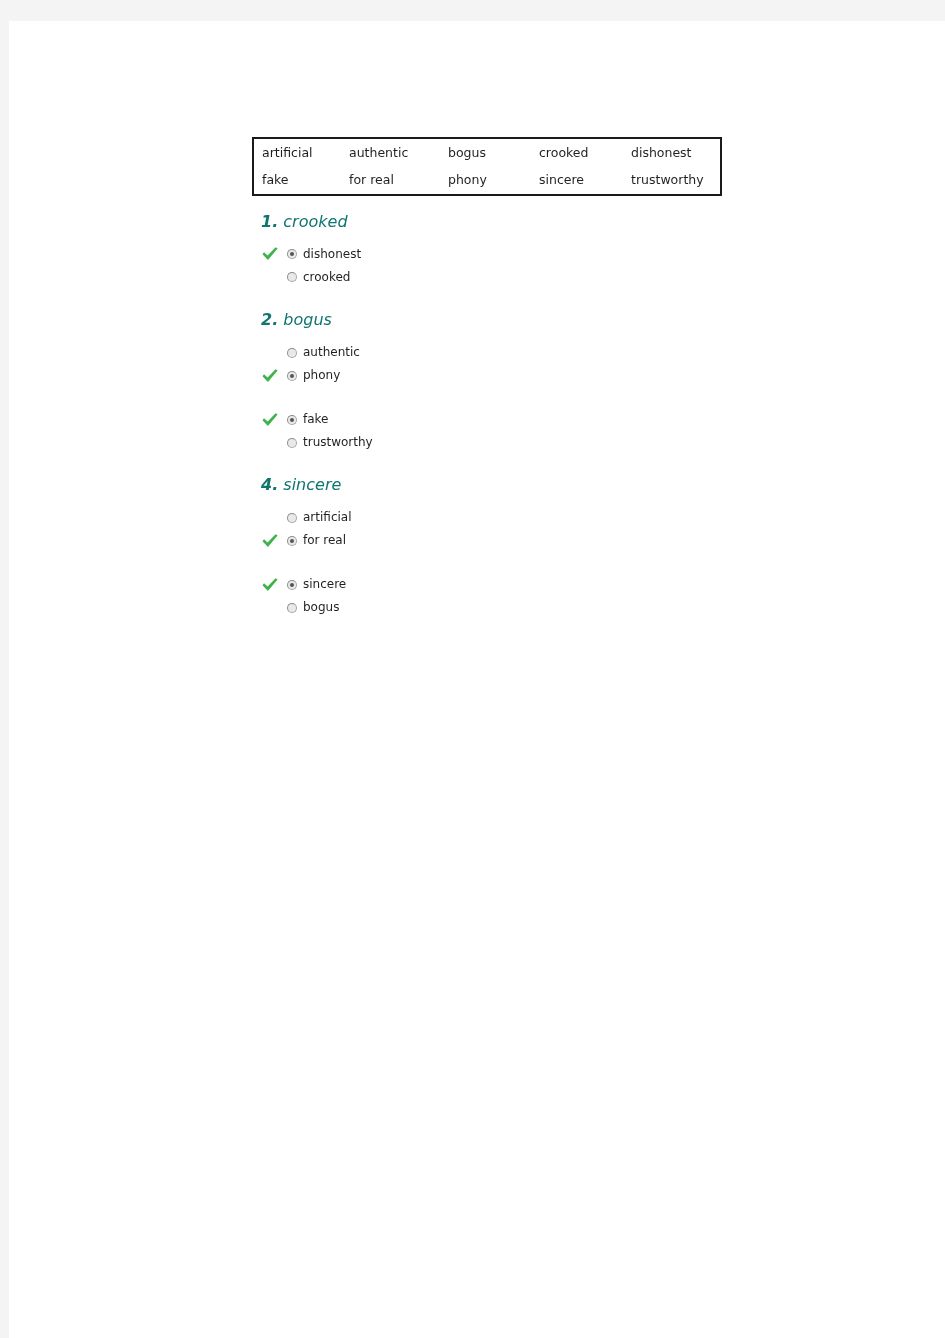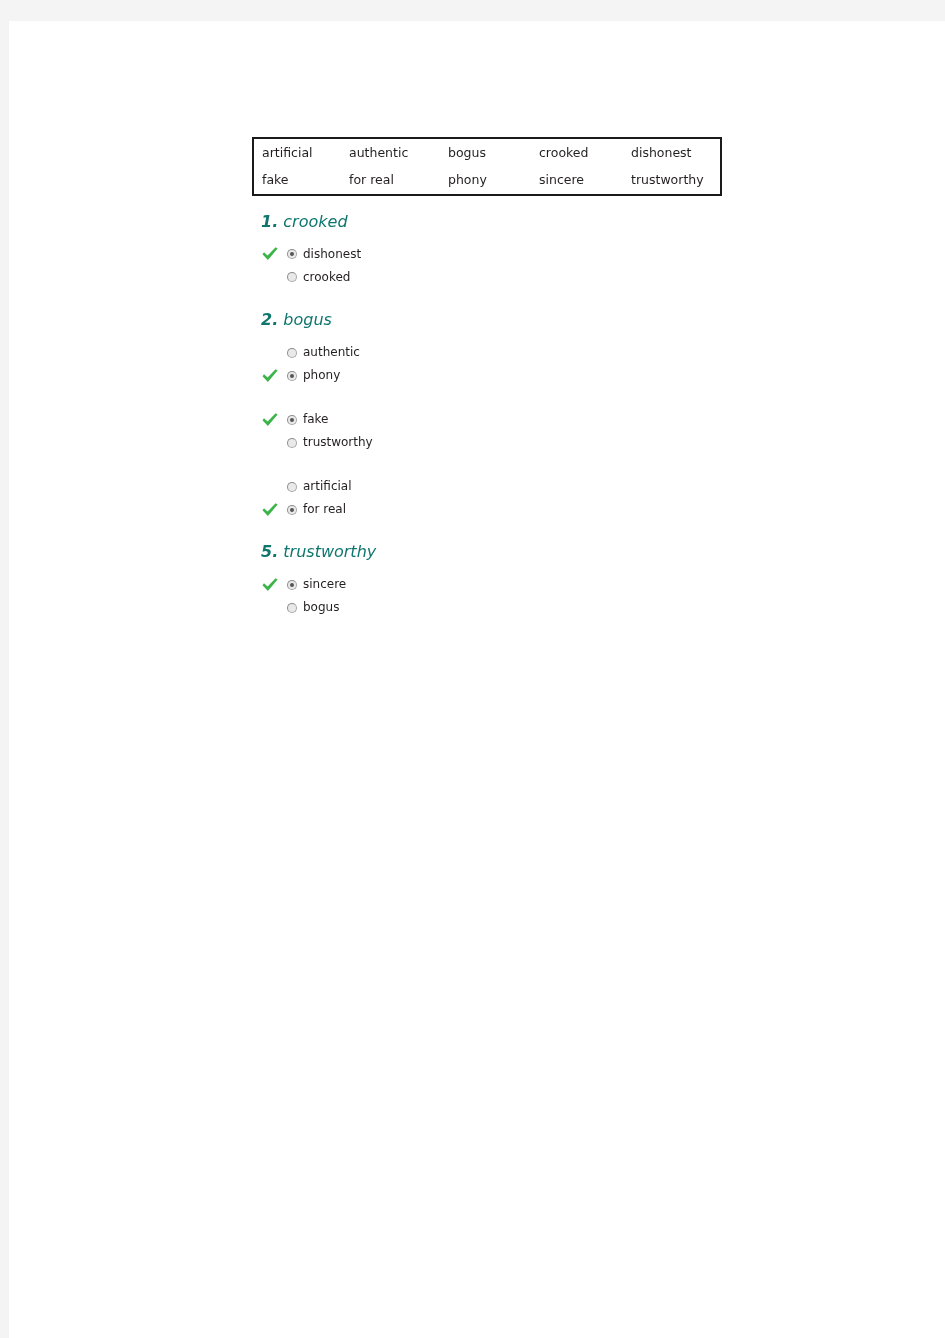--- a/index.html
+++ b/index.html
@@ -220,42 +220,42 @@
 
   <div class="option-row">
 
     <span class="radio"></span>
     <span class="option-label">trustworthy</span>
   </div>
 </div>
   </div>
 
   <div class="question-item">
+    <div class="question-prompt">
+      <span class="question-number">4.</span>
+      <span class="question-word"> sincere</span>
+    </div>
     <div class="option-list">
   <div class="option-row">
 
     <span class="radio"></span>
     <span class="option-label">artificial</span>
   </div>
 
   <div class="option-row">
     <svg class="check-mark" viewBox="0 0 18 16" xmlns="http://www.w3.org/2000/svg">
       <path d="M1.5 8.2 L3.0 6.3 L6.6 9.6 L14.6 1.2 L16.6 2.6 L6.9 14.0 Z" fill="#3cb44a"></path>
     </svg>
     <span class="radio selected"></span>
     <span class="option-label">for real</span>
   </div>
 </div>
   </div>
 
   <div class="question-item">
-    <div class="question-prompt">
-      <span class="question-number">5.</span>
-      <span class="question-word"> trustworthy</span>
-    </div>
     <div class="option-list">
   <div class="option-row">
     <svg class="check-mark" viewBox="0 0 18 16" xmlns="http://www.w3.org/2000/svg">
       <path d="M1.5 8.2 L3.0 6.3 L6.6 9.6 L14.6 1.2 L16.6 2.6 L6.9 14.0 Z" fill="#3cb44a"></path>
     </svg>
     <span class="radio selected"></span>
     <span class="option-label">sincere</span>
   </div>
 
   <div class="option-row">

